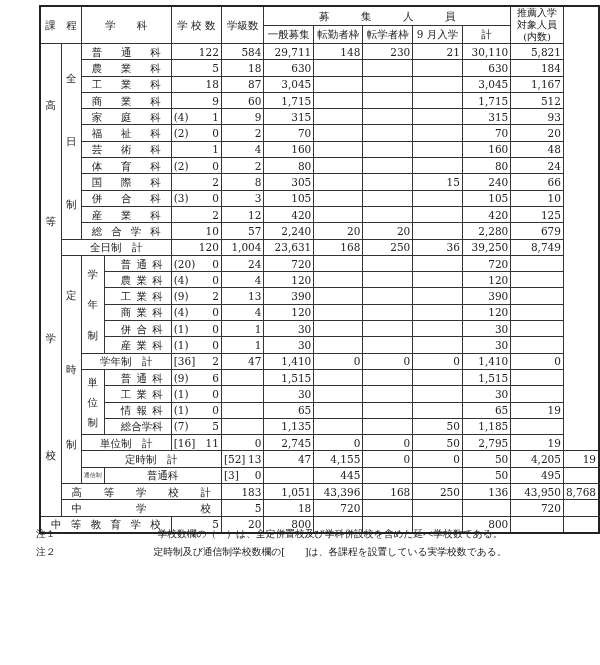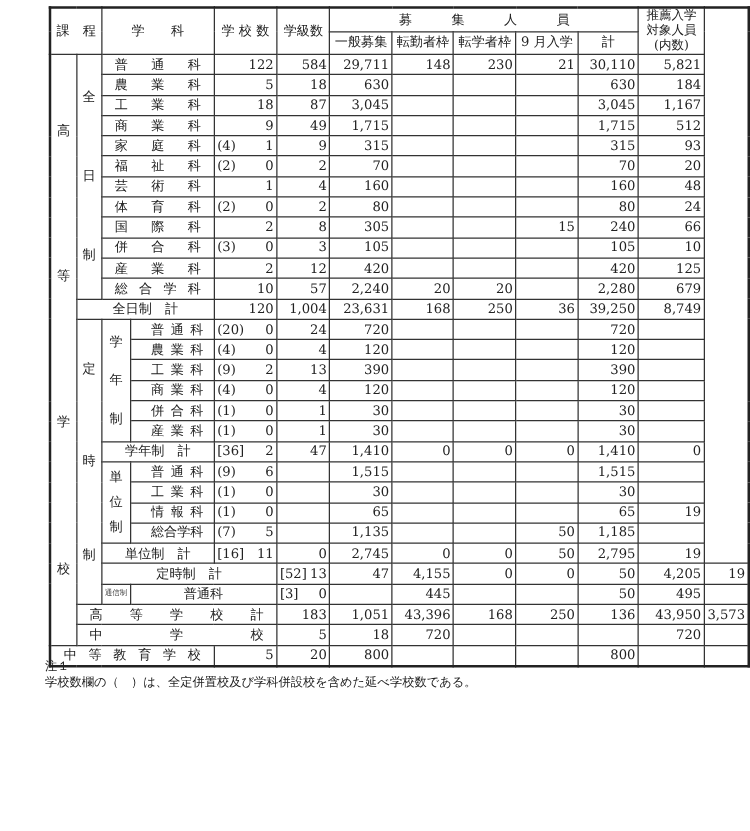--- a/index.html
+++ b/index.html
@@ -13,23 +13,23 @@
   .num { text-align:right; }
   .ctr { text-align:center; }
   .vert { text-align:center; vertical-align:middle; line-height:14px; white-space:normal; }
   .vt { display:flex; flex-direction:column; justify-content:space-around; align-items:center; height:100%; }
   .spread { display:flex; justify-content:space-between; padding:0 8px; }
   .spread-sm { display:flex; justify-content:space-between; padding:0 6px 0 14px; }
   .paren { float:left; }
   .tiny { font-size:6px; color:#444; }
   .hdr { text-align:center; font-size:10.5px; }
   .notes { position:absolute; left:36px; top:527px; font-size:9.8px; line-height:13px; width:560px; }
-  .note { margin:0 0 5px 0; display:flex;flex-direction:column; }
+  .note { margin:0 0 5px 0; display:flex; }
   .note .k { width:28px; flex:none; }
-  .note .t { flex:1; }
+  .note .t { flex:1;text-align:center; }
 </style>
 </head>
 <body>
 
 <table class="main">
   <colgroup>
     <col style="width:22px">
       <col style="width:21px">
       <col style="width:20px">
       <col style="width:67px">
@@ -130,21 +130,21 @@
       </tr>
       <tr>
         <td colspan="2">
           <span class="spread">
             <span>商</span>
             <span>業</span>
             <span>科</span>
           </span>
         </td>
         <td class="num"><span class="paren"></span><span>9</span></td>
-        <td class="num">49</td>
+        <td class="num">60</td>
         <td class="num">1,715</td>
         <td class="num"></td>
         <td class="num"></td>
         <td class="num"></td>
         <td class="num">1,715</td>
         <td class="num">512</td>
       </tr>
       <tr>
         <td colspan="2">
           <span class="spread">
@@ -540,21 +540,21 @@
             <span>計</span>
           </span>
         </td>
         <td class="num"><span class="paren"></span><span>183</span></td>
         <td class="num">1,051</td>
         <td class="num">43,396</td>
         <td class="num">168</td>
         <td class="num">250</td>
         <td class="num">136</td>
         <td class="num">43,950</td>
-        <td class="num">3,573</td>
+        <td class="num">8,768</td>
       </tr>
       <tr>
         <td colspan="4">
           <span class="spread">
             <span>中</span>
             <span>学</span>
             <span>校</span>
           </span>
         </td>
         <td class="num"><span class="paren"></span><span>5</span></td>
@@ -587,13 +587,17 @@
         <td class="num"></td>
       </tr>
     </tbody>
 </table>
 
 <div class="notes" id="notes">
     <div class="note">
       <span class="k">注１</span>
       <span class="t">学校数欄の（　）は、全定併置校及び学科併設校を含めた延べ学校数である。</span>
     </div>
+    <div class="note">
+      <span class="k">注２</span>
+      <span class="t">定時制及び通信制学校数欄の[　　]は、各課程を設置している実学校数である。</span>
+    </div>
   </div>
 
 </body></html>

